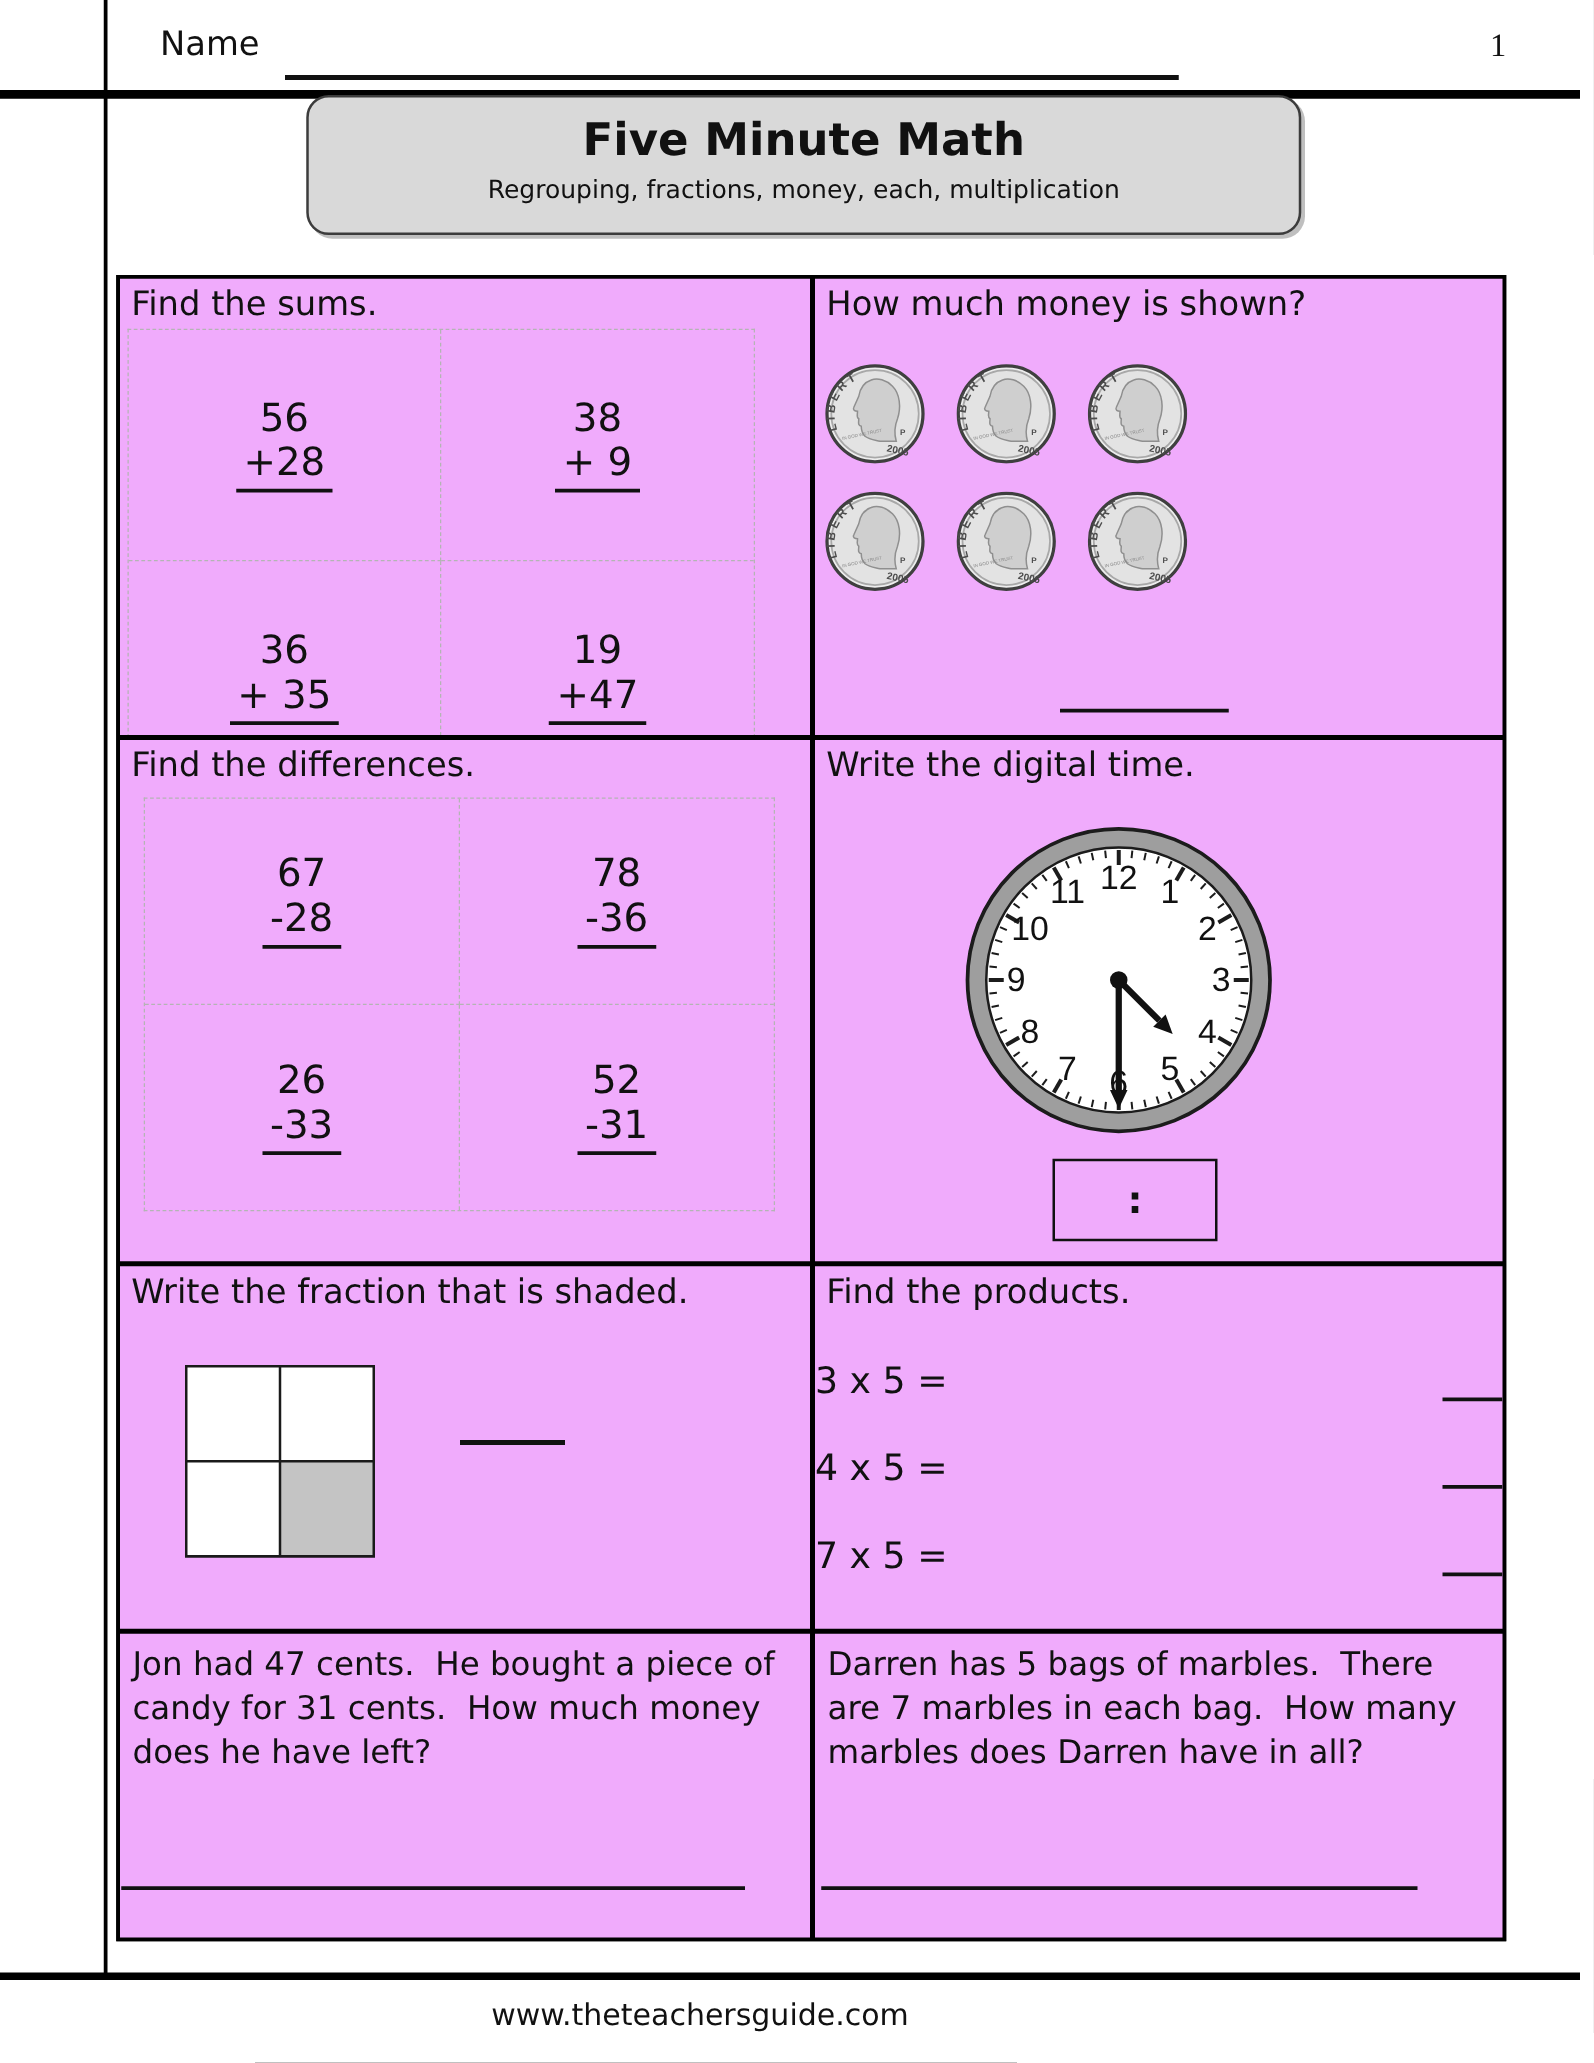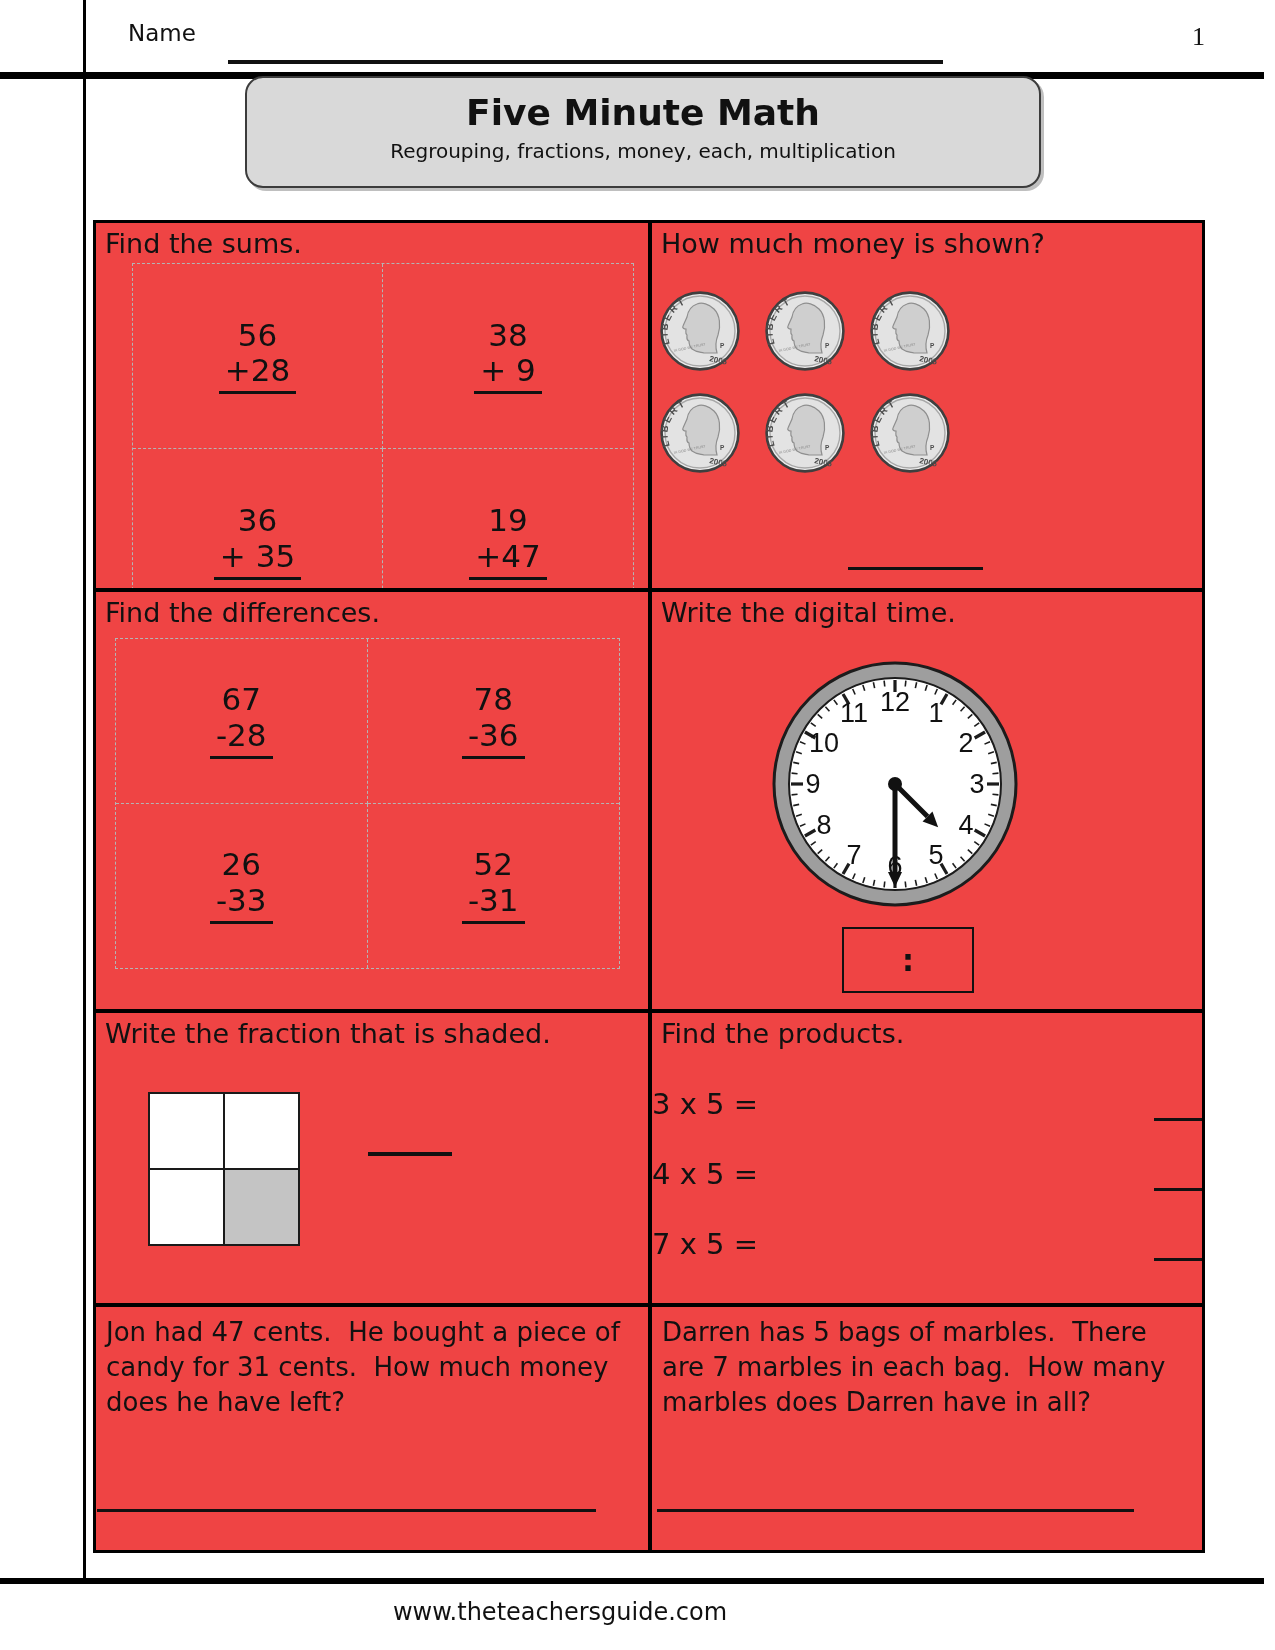--- a/index.html
+++ b/index.html
@@ -1,34 +1,34 @@
 <!DOCTYPE html>
 <html><head>
 <meta charset="utf-8">
 <style>
   html,body{margin:0;padding:0;background:#fff;}
   body{width:1275px;height:1650px;position:relative;overflow:hidden;
        font-family:"DejaVu Sans","Liberation Sans",sans-serif;color:#111;}
   .abs{position:absolute;}
   
   .vrule{left:83px;top:0;width:3px;height:1584px;background:#000;}
-  .name-label{left:128px;top:20px;font-size:23px;}
+  .name-label{left:128px;top:20px;font-size:27px;}
   .name-line{left:228px;top:60px;width:715px;height:4px;background:#111;}
   .page-num{left:1192px;top:22px;font-size:26px;font-family:"Liberation Serif",serif;}
   .top-rule{left:0;top:72px;width:1264px;height:7px;background:#000;}
   .title-box{left:245px;top:76px;width:796px;height:112px;background:#d9d9d9;
              border:2px solid #3c3c3c;box-sizing:border-box;text-align:center;
              box-shadow:3px 3px 0 rgba(0,0,0,.25);}
   .title{font-size:36px;font-weight:bold;margin-top:14px;}
   .subtitle{font-size:20px;margin-top:6px;}
   
   .wtable{left:93px;top:220px;width:1112px;height:1333px;border:3px solid #000;
           box-sizing:border-box;background:#000;display:grid;
           grid-template-columns:552px 550px;grid-template-rows:365px 417px 290px 243px;gap:4px;}
-  .cell{background:#ef4444;position:relative;overflow:hidden;}
+  .cell{background:#f0abfc;position:relative;overflow:hidden;}
   .sec-label{font-size:27px;padding:5px 9px;}
   
   .dashbox{position:absolute;display:grid;grid-template-columns:1fr 1fr;grid-template-rows:1fr 1fr;
            border:1px dashed #b4b4b4;box-sizing:border-box;}
   .dashcell{display:flex;align-items:center;justify-content:center;}
   .dashcell.br{border-right:1px dashed #b4b4b4;}
   .dashcell.bb{border-bottom:1px dashed #b4b4b4;}
   .prob{text-align:center;font-size:31px;line-height:1.14;}
   .prob .top{white-space:pre;}
   .prob .bot{display:inline-block;border-bottom:3px solid #111;padding:0 6px 3px 6px;white-space:pre;}
@@ -71,21 +71,21 @@
 
   <div class="abs title-box" style="background: rgb(217, 217, 217); border-radius: 18px;">
     <div class="title">Five Minute Math</div>
     <div class="subtitle">Regrouping, fractions, money, each, multiplication</div>
   </div>
 
   <div class="abs wtable">
 
     <div class="cell">
       <div class="sec-label">Find the sums.</div>
-      <div class="dashbox" style="left:36px;top:40px;width:502px;height:372px;">
+      <div class="dashbox" style="left:6px;top:40px;width:502px;height:372px;">
         <div class="dashcell br bb">
           <div class="prob"><div class="top">56</div><div class="bot">+28</div></div>
         </div>
         <div class="dashcell bb">
           <div class="prob"><div class="top">38</div><div class="bot">+ 9</div></div>
         </div>
         <div class="dashcell br">
           <div class="prob"><div class="top">36</div><div class="bot">+ 35</div></div>
         </div>
         <div class="dashcell">

